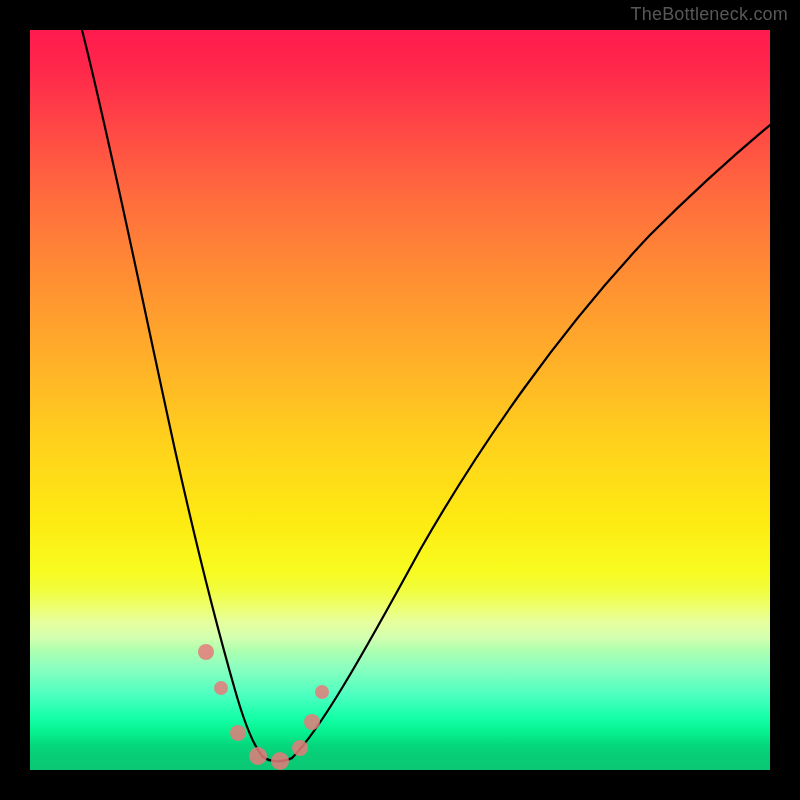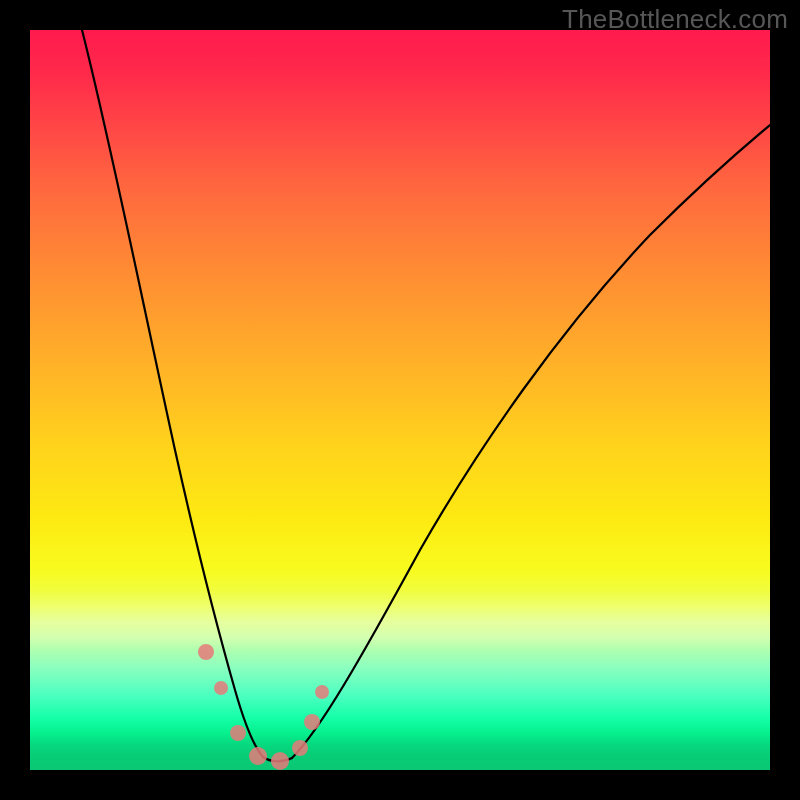--- a/index.html
+++ b/index.html
@@ -15,21 +15,21 @@
     position: relative;
     width: 800px;
     height: 800px;
     background: #000;
   }
   .watermark {
     position: absolute;
     top: 4px;
     right: 12px;
     color: #575757;
-    font-size: 26px;
+    font-size: 18px;
     letter-spacing: 0.2px;
     z-index: 30;
     user-select: none;
   }
   .plot-area {
     position: absolute;
     left: 30px;
     top: 30px;
     width: 740px;
     height: 740px;

